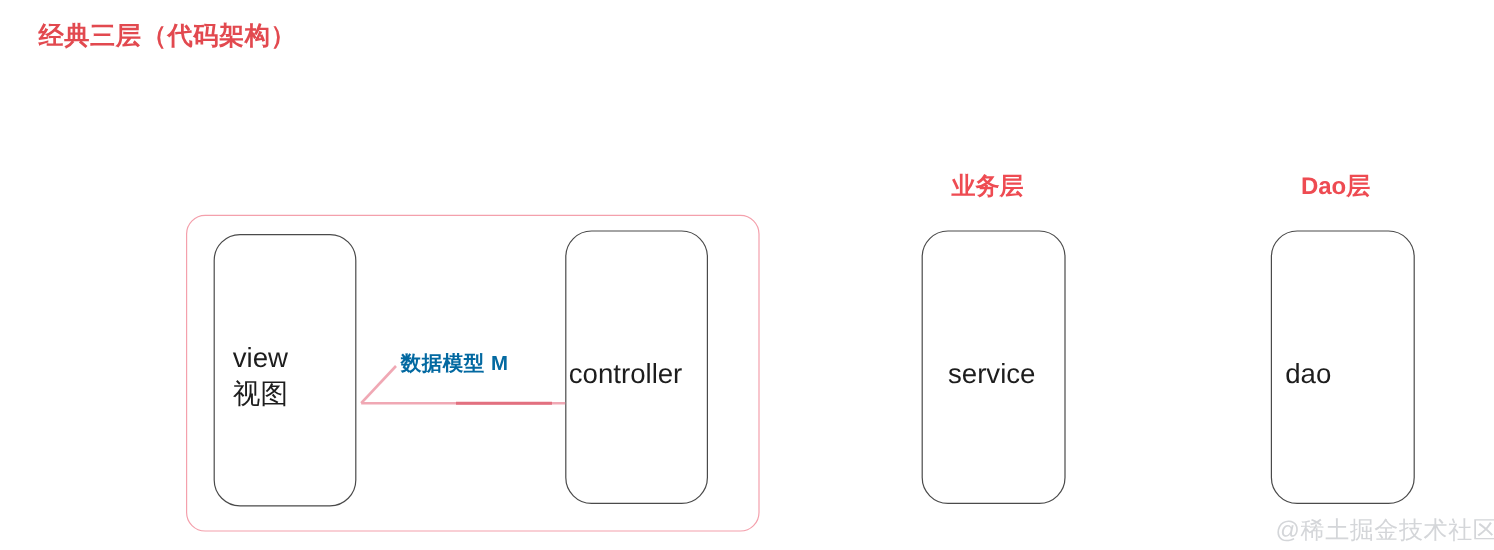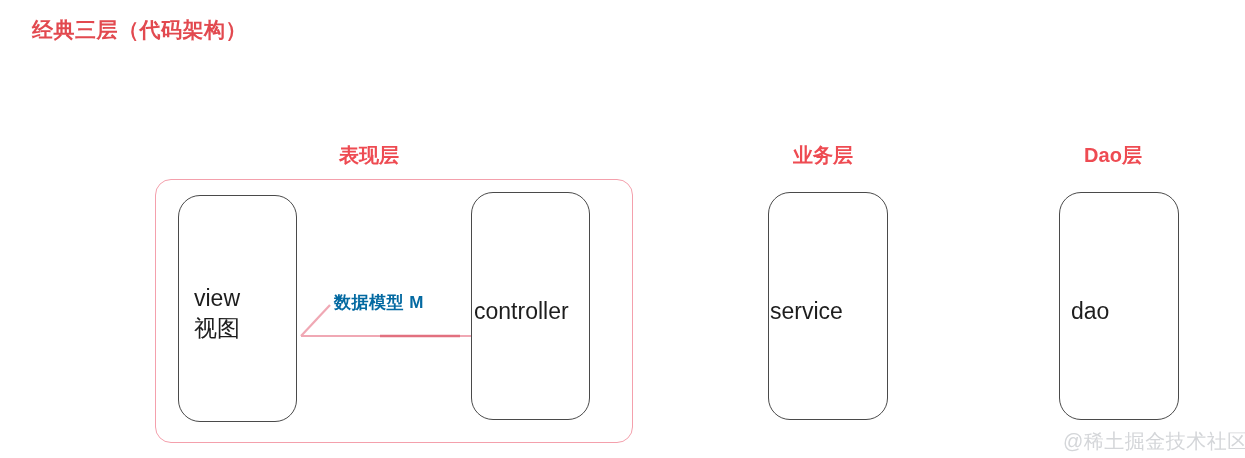--- a/index.html
+++ b/index.html
@@ -72,21 +72,21 @@
     white-space: nowrap;
   }
 
   #box-view       { left: 178px; top: 195px; width: 119px; height: 227px; }
   #label-view     { left: 194px; top: 283px; }
 
   #box-controller { left: 471px; top: 192px; width: 119px; height: 228px; }
   #label-controller { left: 474px; top: 296px; }
 
   #box-service    { left: 768px; top: 192px; width: 120px; height: 228px; }
-  #label-service  { left: 770px; top: 296px; }
+  #label-service  { left: 770px; top: 296px; padding-left: 20px; }
 
   #box-dao        { left: 1059px; top: 192px; width: 120px; height: 228px; }
   #label-dao      { left: 1071px; top: 296px; }
 
   
   #arrow-data-model {
     position: absolute;
     left: 290px;
     top: 300px;
     width: 195px;
@@ -115,21 +115,20 @@
     letter-spacing: 0.5px;
   }
 </style>
 </head>
 <body>
 
 <div id="canvas">
 
   <div class="page-title">经典三层（代码架构）</div>
 
-  <div class="layer-caption" id="caption-presentation">表现层</div>
   <div class="layer-caption" id="caption-business">业务层</div>
   <div class="layer-caption" id="caption-dao">Dao层</div>
 
   <div class="group-box"></div>
 
   <div class="component-box" id="box-view"></div>
   <div class="component-label" id="label-view">
     <span>view</span><br>
     <span>视图</span>
   </div>

